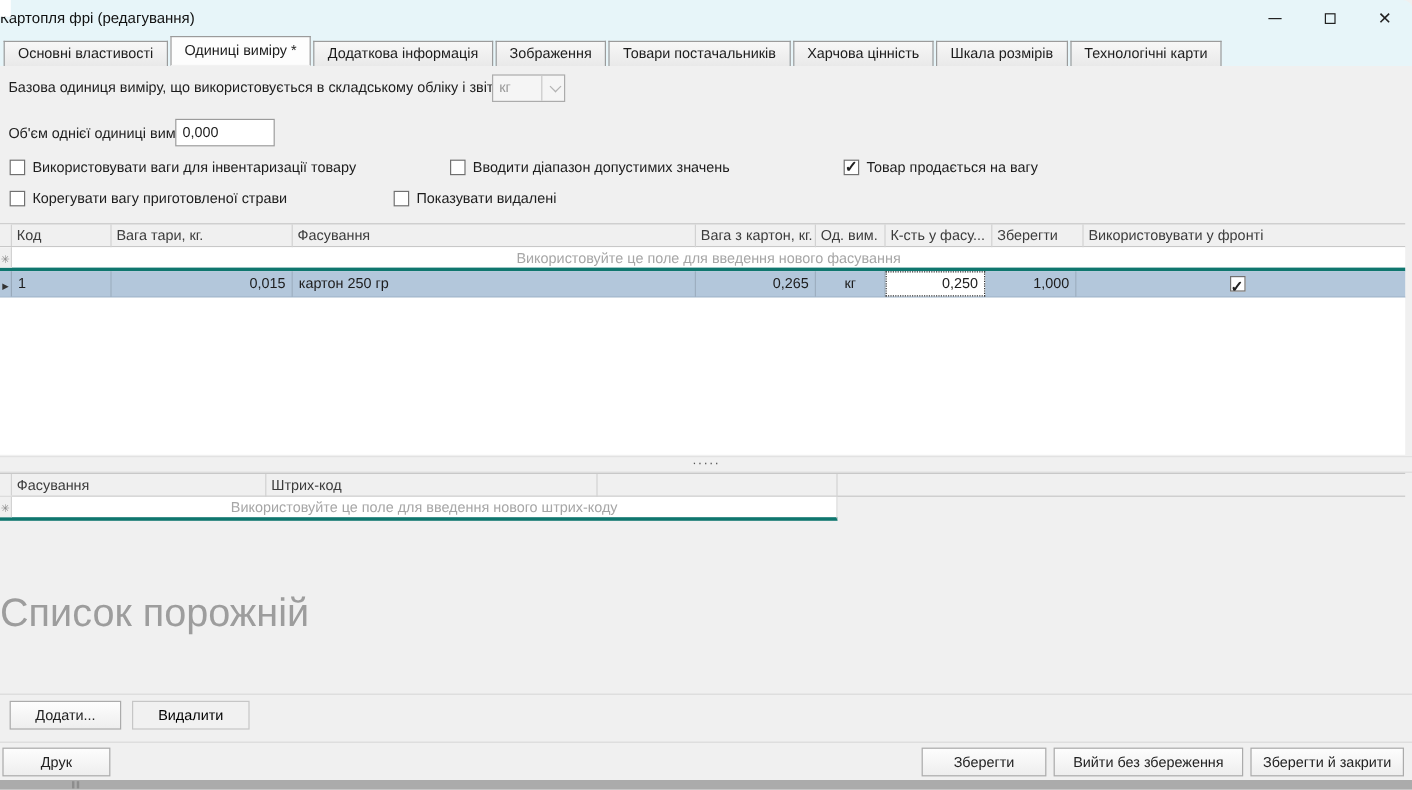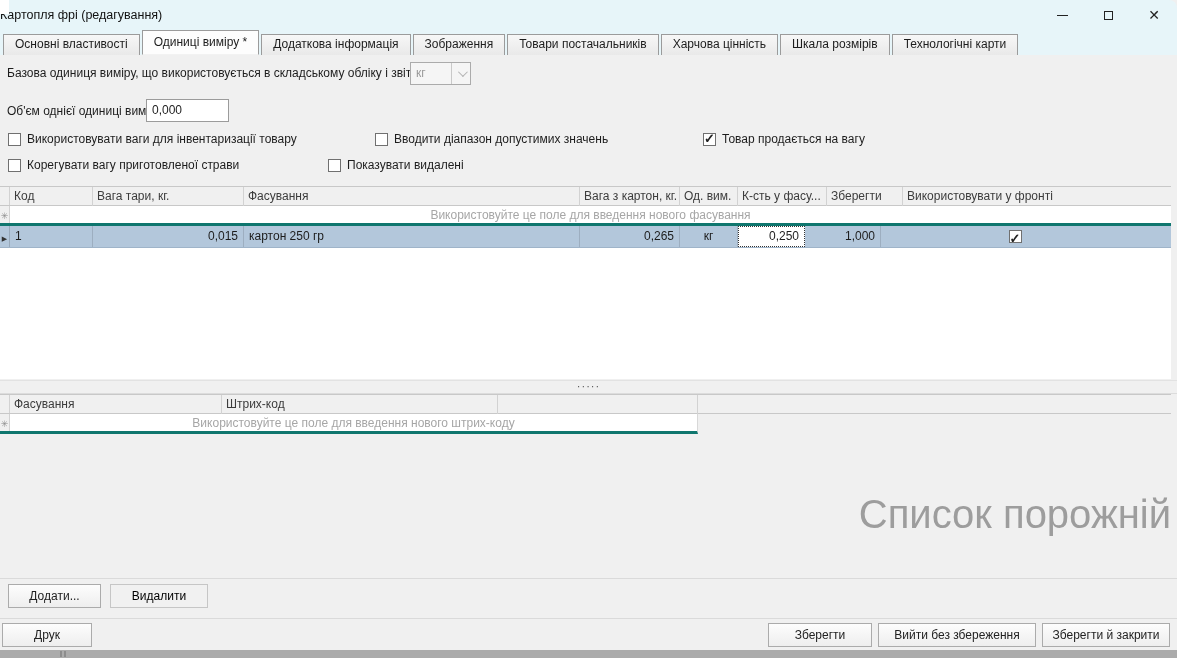--- a/index.html
+++ b/index.html
@@ -92,22 +92,22 @@
   .focus-cell { background:#fff; border:1px dotted #333; line-height:19px; }
   .grid-filler { background:#fff; width:1171px; }
 
   .splitter {
     position:absolute; left:0; top:380px; width:1177px; height:14px; background:#f0f0f0;
     border-top:1px solid #e2e2e2; border-bottom:1px solid #dcdcdc;
     text-align:center; line-height:10px; color:#555; letter-spacing:1px; font-size:11px;
   }
 
   .empty-list-text {
-    position:absolute; left:0; top:437px; width:1171px; text-align:right;
-    font-size:40px; color:#9d9d9d;
+    position:absolute; left:0; top:437px; width:1171px; text-align:left;
+    font-size:33px; color:#9d9d9d;
   }
 
   
   .btn {
     position:absolute; height:24px; background:linear-gradient(#fdfdfd,#eeeeee);
     border:1px solid #ababab; color:#222; font-size:12px;
     display:flex; align-items:center; justify-content:center; cursor:default;
   }
   .btn.disabled { color:#000000; border-color:#c6c6c6; background:#f1f1f1; }
   .sep-line { position:absolute; left:0; width:1177px; border-top:1px solid #dadada; }
@@ -202,21 +202,21 @@
       </div>
       <div class="grid-row data-row">
         <div class="marker-cell">
             <span class="current-row-marker"></span>
           </div>
         <div class="cell" style="width:83px;">1</div>
         <div class="cell num" style="width:151px;">0,015</div>
         <div class="cell" style="width:336px;">картон 250 гр</div>
         <div class="cell num" style="width:100px;">0,265</div>
         <div class="cell ctr" style="width:58px;">кг</div>
-        <div class="cell num focus-cell" style="width:67px;">0,250</div>
+        <div class="cell num focus-cell" style="width:83px;">0,250</div>
         <div class="cell num" style="width:76px;">1,000</div>
         <div class="cell ctr" style="width:268px; border-right:none; display:flex; align-items:center; justify-content:center;">
           <span class="cbx checked"></span>
         </div>
       </div>
       <div class="grid-filler" style="height:131px;"></div>
     </div>
 
     <div class="splitter" style="top:325px;">
       <span>·····</span>

